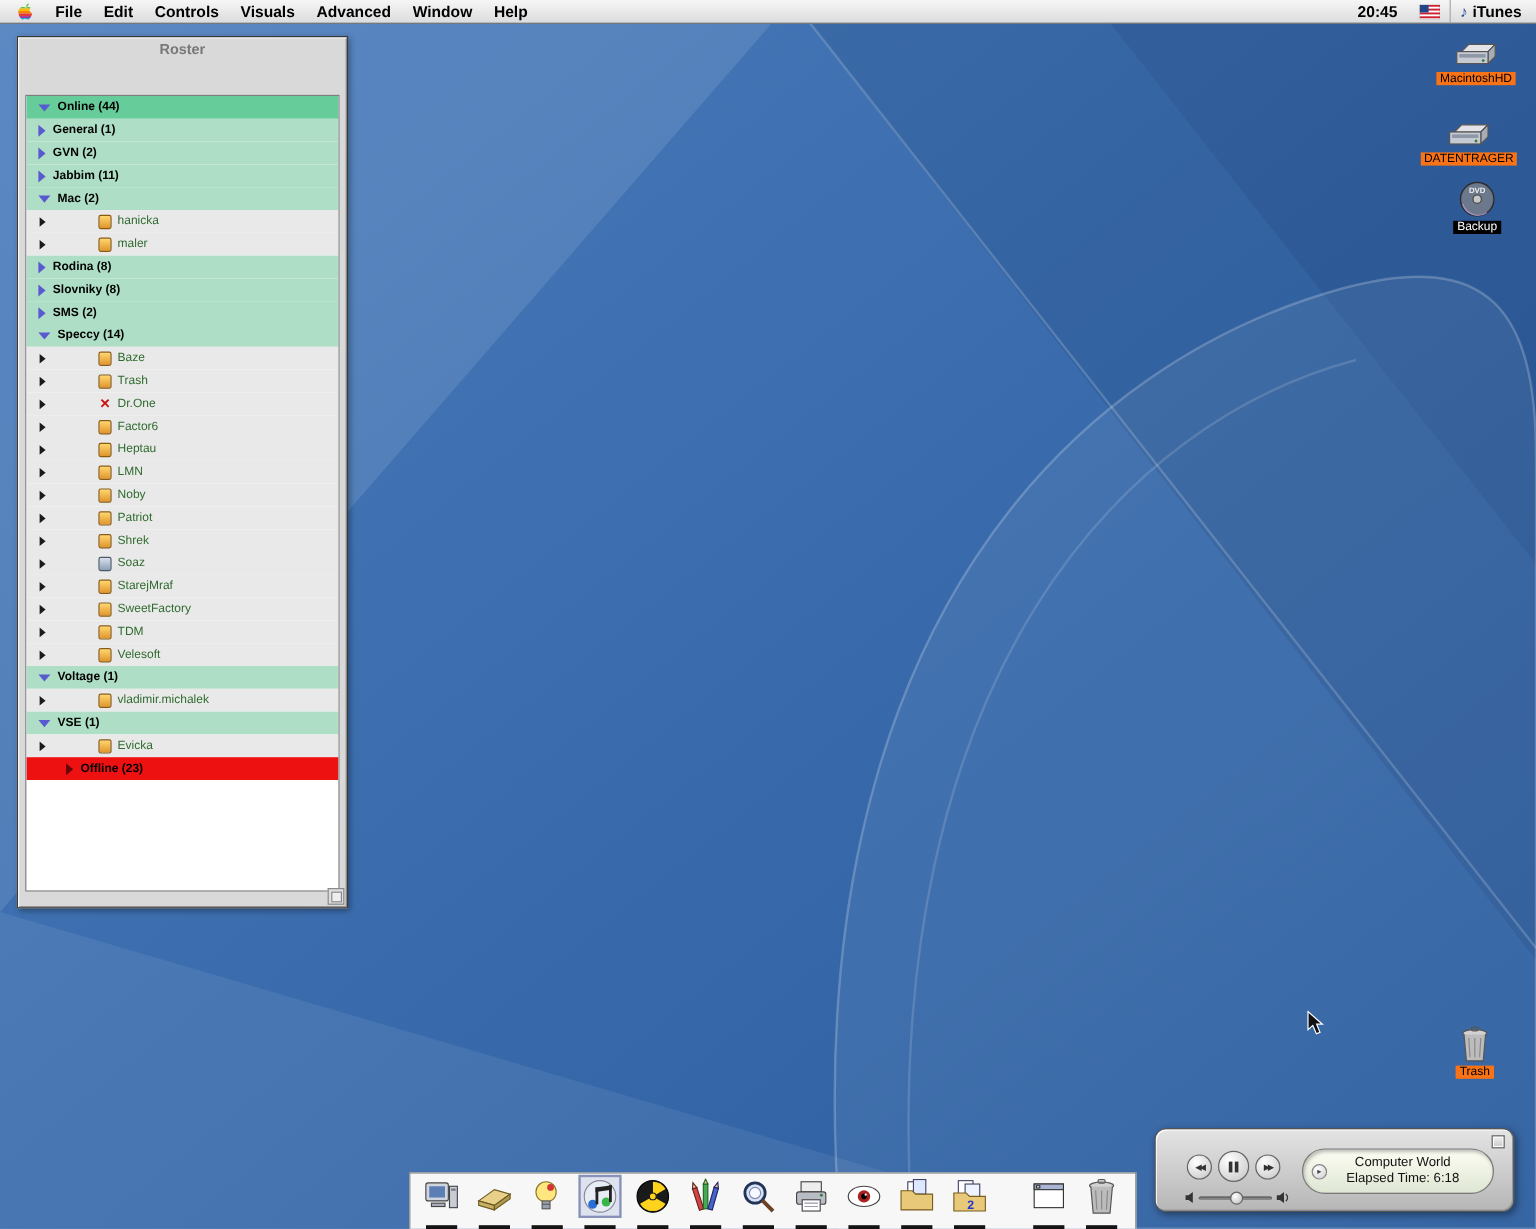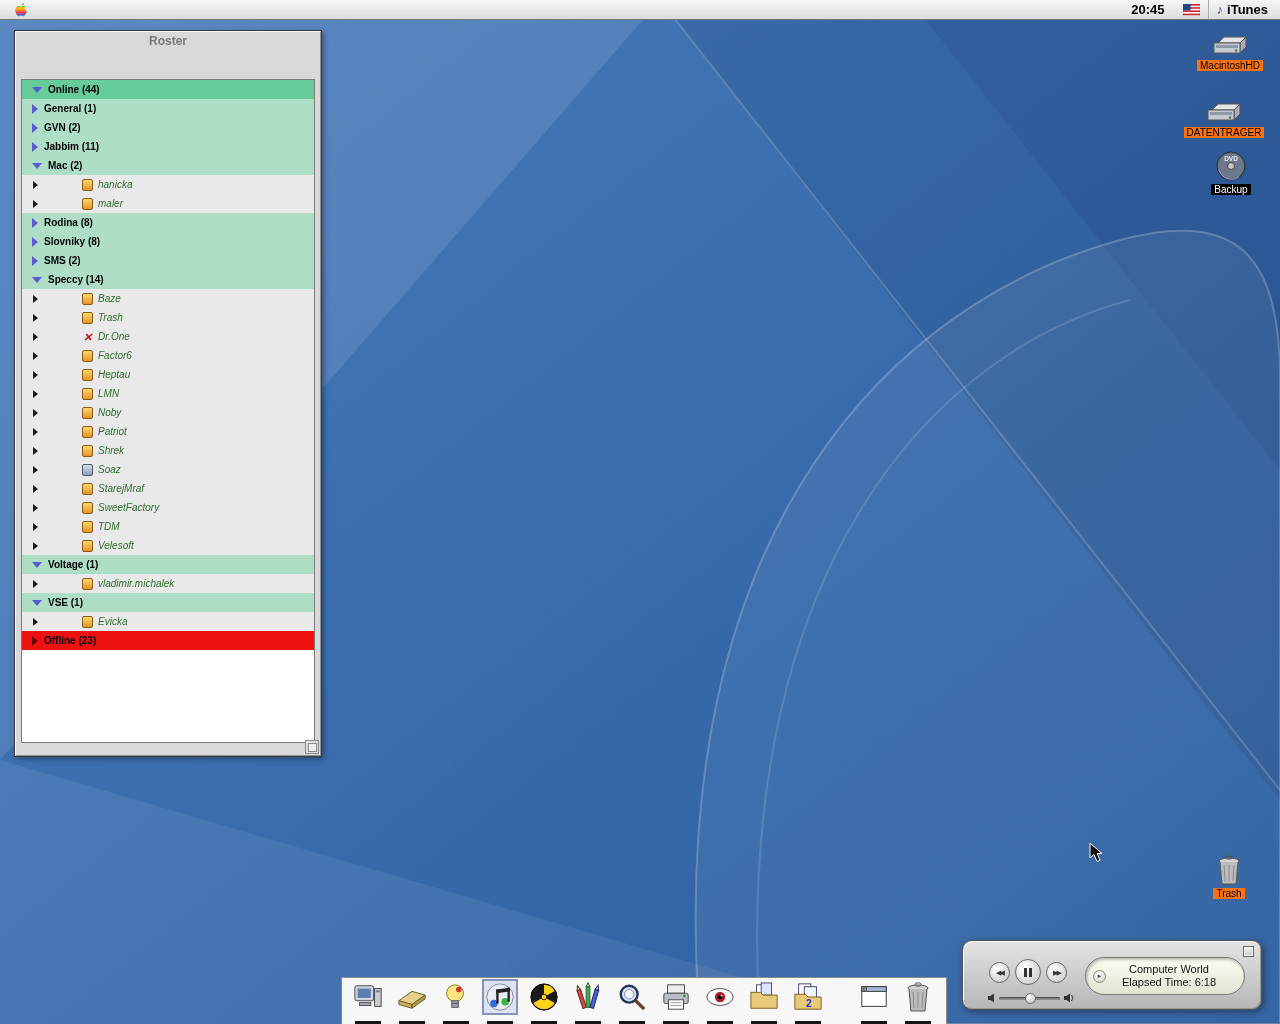--- a/index.html
+++ b/index.html
@@ -16,34 +16,34 @@
   .menu-item { padding:0 9px; line-height:20px; }
   .menu-right { margin-left:auto; display:flex; align-items:center; height:100%; }
   .clock { padding:0 10px; }
   .flag { display:flex; align-items:center; padding:0 8px; }
   .appmenu { display:flex; align-items:center; gap:4px; padding:0 12px 0 8px; border-left:1px solid #aaa; height:100%; }
   .app-note { color:#234a9a; font-size:13px; }
 
   
   .window { position:absolute; background:#D9D9D9; border:1px solid #3a3a3a;
     box-shadow: inset 1px 1px 0 #F8F8F8, inset -1px -1px 0 #929292, 2px 2px 5px rgba(0,0,0,.35); z-index:20; }
-  .roster { left:14px; top:30px; width:308px; height:727px; }
+  .roster { left:14px; top:30px; width:276px; height:727px; }
   .titlebar { height:21px; line-height:21px; text-align:center; color:#787878; font-weight:bold; font-size:12px; }
   .content { position:absolute; left:6px; right:6px; top:24px; bottom:13px; background:#fff; border:1px solid #7d7d7d; overflow:hidden;margin-top:24px; }
   .g-row, .c-row { height:19px; display:flex; align-items:center; }
   .g-row { font-weight:bold; font-size:10px; color:#000; }
   .g-row.group   { background:var(--group-row-bg,#AEDFC6); }
   .g-row.online  { background:var(--online-header-bg,#66CC99); }
-  .g-row.offline { background:var(--offline-row-bg,#EE1111); }
+  .g-row.offline { background:var(--offline-row-bg,#EE1111);padding-left:23px; }
   .tri { width:0; height:0; margin-left:10px; flex:none; }
   .tri-down  { border-left:5px solid transparent; border-right:5px solid transparent; border-top:6px solid var(--disclosure,#5A5AD0); }
   .tri-right { border-top:5px solid transparent; border-bottom:5px solid transparent; border-left:6px solid var(--disclosure,#5A5AD0); }
   .tri-offline.tri-right { border-left-color:#6a0505; }
   .g-label { margin-left:6px; }
-  .c-row { background:var(--contact-row-bg,#E9E9E9); font-size:10px;font-style:italic; }
+  .c-row { background:var(--contact-row-bg,#E9E9E9); font-size:10px; }
   .tri-contact { border-top:4px solid transparent; border-bottom:4px solid transparent; border-left:5px solid #1a1a1a; margin-left:11px; }
   .c-icon { width:11px; height:12px; margin-left:44px; border-radius:2px; flex:none; }
   .ci-jabber    { background:linear-gradient(#FFD76E,#E0952C); border:1px solid #8a5a10; }
   .ci-offline-x { color:#CC1111; font-weight:bold; font-size:11px; line-height:12px; text-align:center; }
   .ci-transport { background:linear-gradient(#D8E0EA,#8CA0B8); border:1px solid #4a5a6a; }
   .c-name { margin-left:5px; color:var(--contact-name,#2F6B2F); }
   .resize-grip { position:absolute; right:2px; bottom:2px; width:14px; height:14px; background:#DDD; border:1px solid #8a8a8a; }
   .resize-grip::before { content:""; position:absolute; left:2px; top:2px; width:7px; height:7px; border:1px solid #8a8a8a; background:#eee; }
 
   
@@ -127,20 +127,29 @@
         <rect x="0" y="3" width="13" height="2.1" fill="#5EBD3E"></rect>
         <rect x="0" y="5.1" width="13" height="2.1" fill="#FFB900"></rect>
         <rect x="0" y="7.2" width="13" height="2.1" fill="#F78200"></rect>
         <rect x="0" y="9.3" width="13" height="2.1" fill="#E23838"></rect>
         <rect x="0" y="11.4" width="13" height="1.8" fill="#973999"></rect>
         <rect x="0" y="13.2" width="13" height="1.8" fill="#009CDF"></rect>
       </g>
       <path d="M7.6,3.3C8,2.4,8.9,1.1,9.9,1.0C10,2.1,9.4,3.1,8.6,3.6Z" fill="#5EBD3E"></path>
     </svg>
   </div>
+  <div class="menus">
+      <div class="menu-item">File</div>
+      <div class="menu-item">Edit</div>
+      <div class="menu-item">Controls</div>
+      <div class="menu-item">Visuals</div>
+      <div class="menu-item">Advanced</div>
+      <div class="menu-item">Window</div>
+      <div class="menu-item">Help</div>
+    </div>
   <div class="menu-right">
     <span class="clock">20:45</span>
     <span class="flag">
       <svg width="17" height="12" viewBox="0 0 17 12">
         <rect width="17" height="12" fill="#fff" stroke="#888" stroke-width="0.5"></rect>
         <rect y="0" width="17" height="1.6" fill="#C23"></rect>
         <rect y="3.2" width="17" height="1.6" fill="#C23"></rect>
         <rect y="6.4" width="17" height="1.6" fill="#C23"></rect>
         <rect y="9.6" width="17" height="1.6" fill="#C23"></rect>
         <rect width="7.5" height="6.4" fill="#224488"></rect>

